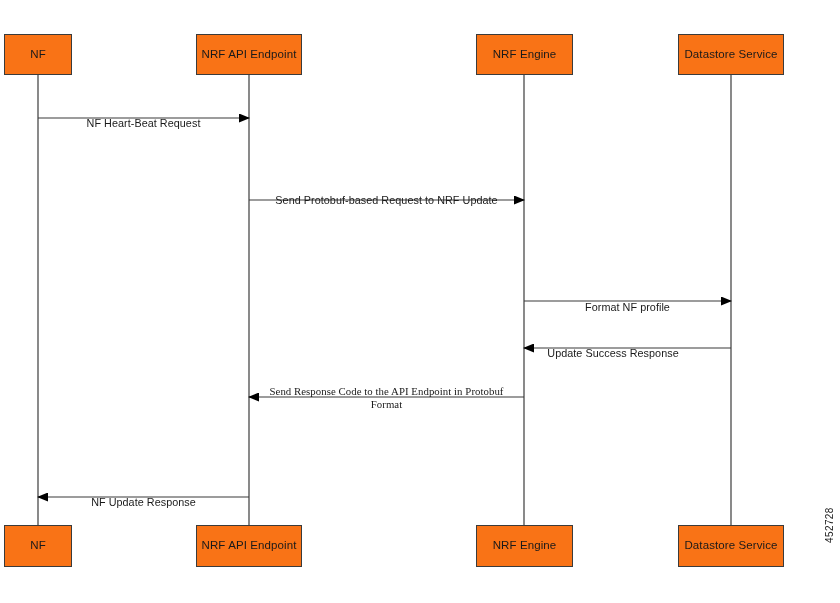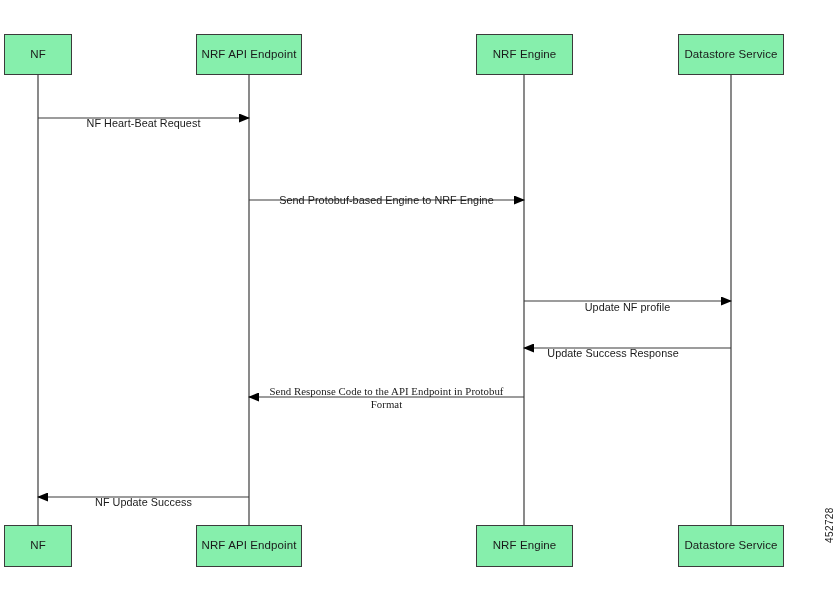--- a/index.html
+++ b/index.html
@@ -17,21 +17,21 @@
   }
   #diagram-svg {
     position: absolute;
     left: 0;
     top: 0;
   }
   .actor-box {
     position: absolute;
     box-sizing: border-box;
     border: 1.4px solid #3b3b3b;
-    background: #86efac;
+    background: #f97316;
     display: flex;
     align-items: center;
     justify-content: center;
     z-index: 3;
   }
   .actor-label {
     font-size: 11.5px;
     color: #1a1a1a;
     letter-spacing: 0.1px;
     white-space: nowrap;
@@ -111,23 +111,23 @@
       </div>
       <div class="actor-box" style="left: 476px; top: 525px; width: 97px; height: 42px;">
         <span class="actor-label">NRF Engine</span>
       </div>
       <div class="actor-box" style="left: 678px; top: 525px; width: 106px; height: 42px;">
         <span class="actor-label">Datastore Service</span>
       </div>
     </div>
   <div id="message-labels">
       <div class="msg-label" style="left: 38px; width: 211px; top: 97px;">NF Heart-Beat Request</div>
-      <div class="msg-label" style="left: 249px; width: 275px; top: 174px;">Send Protobuf-based Engine to NRF Engine</div>
-      <div class="msg-label" style="left: 524px; width: 207px; top: 281px;">Update NF profile</div>
+      <div class="msg-label" style="left: 249px; width: 275px; top: 174px;">Send Protobuf-based Request to NRF Update</div>
+      <div class="msg-label" style="left: 524px; width: 207px; top: 281px;">Format NF profile</div>
       <div class="msg-label" style="left: 524px; width: 178px; top: 327px;">Update Success Response</div>
       <div class="msg-label" style="left: 249px; width: 275px; top: 365px; font-family: Liberation Serif, serif;">Send Response Code to the API Endpoint in Protobuf
 Format</div>
-      <div class="msg-label" style="left: 38px; width: 211px; top: 476px;">NF Update Success</div>
+      <div class="msg-label" style="left: 38px; width: 211px; top: 476px;">NF Update Response</div>
     </div>
 
   <div class="figure-id" style="left: 824px; top: 543px;">452728</div>
 
 </div>
 
 </body></html>

